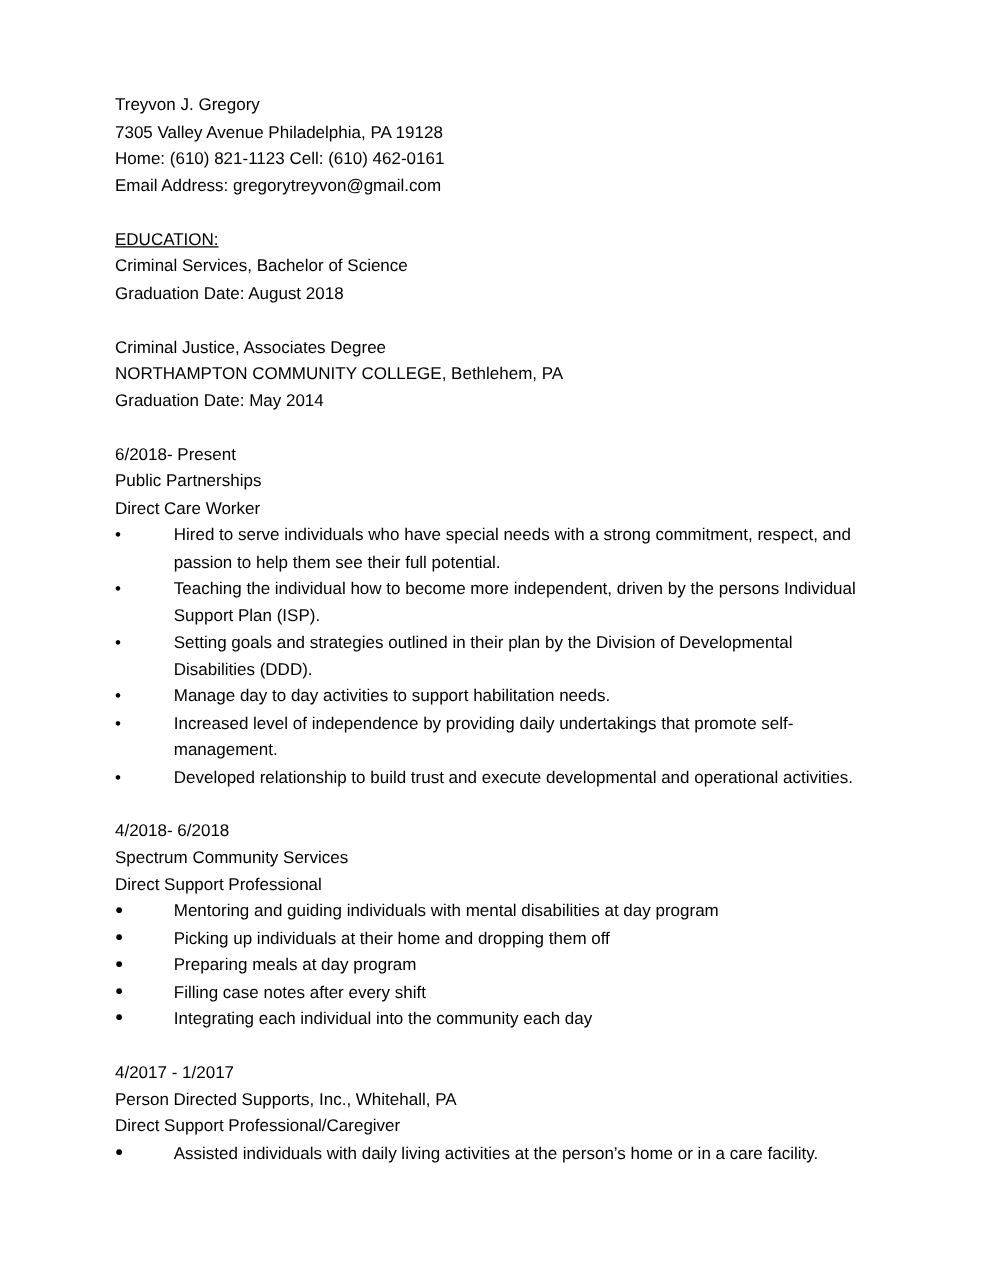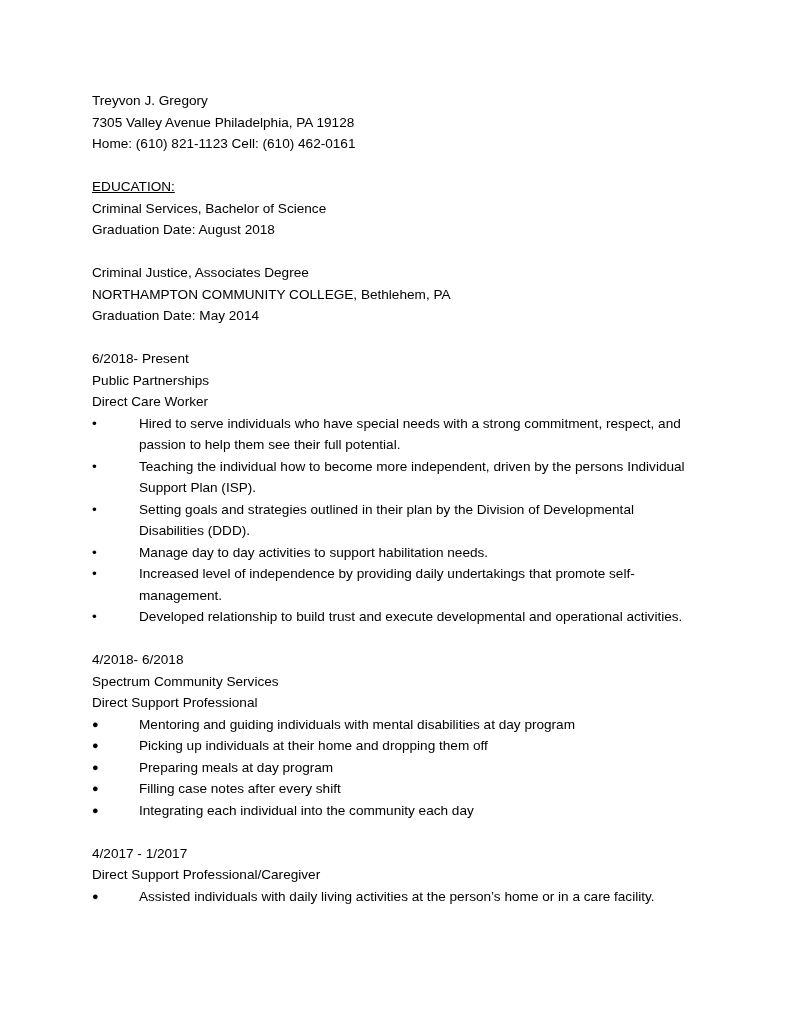--- a/index.html
+++ b/index.html
@@ -15,21 +15,21 @@
     position: relative;
     width: 791px;
     height: 1024px;
     background: #ffffff;
     overflow: hidden;
     box-sizing: border-box;
   }
   .doc {
     position: absolute;
     left: 92px;
-    top: 90px;
+    top: 73px;
     width: 600px;
   }
   .line {
     font-size: 13.6px;
     line-height: 21.5px;
     white-space: pre-wrap;
   }
   .spacer {
     height: 21.5px;
   }
@@ -62,20 +62,21 @@
 </head>
 <body>
 
 <div class="page">
   <div class="doc">
 
     <div>
       <div class="line">Treyvon J. Gregory</div>
       <div class="line">7305 Valley Avenue Philadelphia, PA 19128</div>
       <div class="line">Home: (610) 821-1123 Cell: (610) 462-0161</div>
+      <div class="line">Email Address: gregorytreyvon@gmail.com</div>
     </div>
 
     <div class="spacer"></div>
 
     <div>
       <div class="heading">EDUCATION:</div>
       <div>
         <div class="line">Criminal Services, Bachelor of Science</div>
         <div class="line">Graduation Date: August 2018</div>
       </div>
@@ -148,20 +149,21 @@
         <div class="bullet-row">
           <span class="marker dot">●</span>
           <span class="btext">Integrating each individual into the community each day</span>
         </div>
       </div>
 
       <div class="spacer"></div>
 
       <div>
         <div class="line">4/2017 - 1/2017</div>
+        <div class="line">Person Directed Supports, Inc., Whitehall, PA</div>
         <div class="line">Direct Support Professional/Caregiver</div>
 
         <div class="bullet-row">
           <span class="marker dot">●</span>
           <span class="btext">Assisted individuals with daily living activities at the person’s home or in a care facility.</span>
         </div>
       </div>
 
     </div>
   </div>

